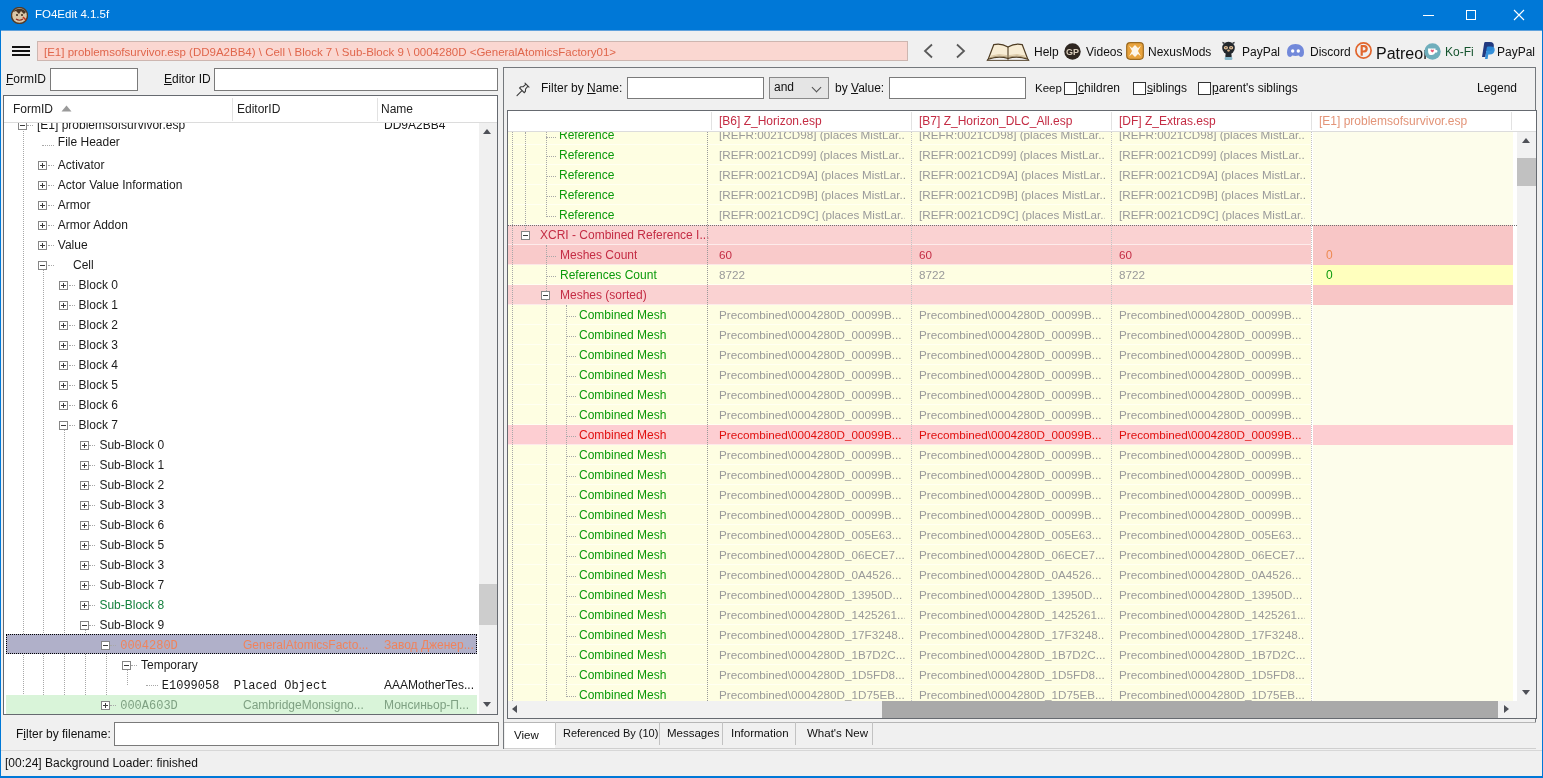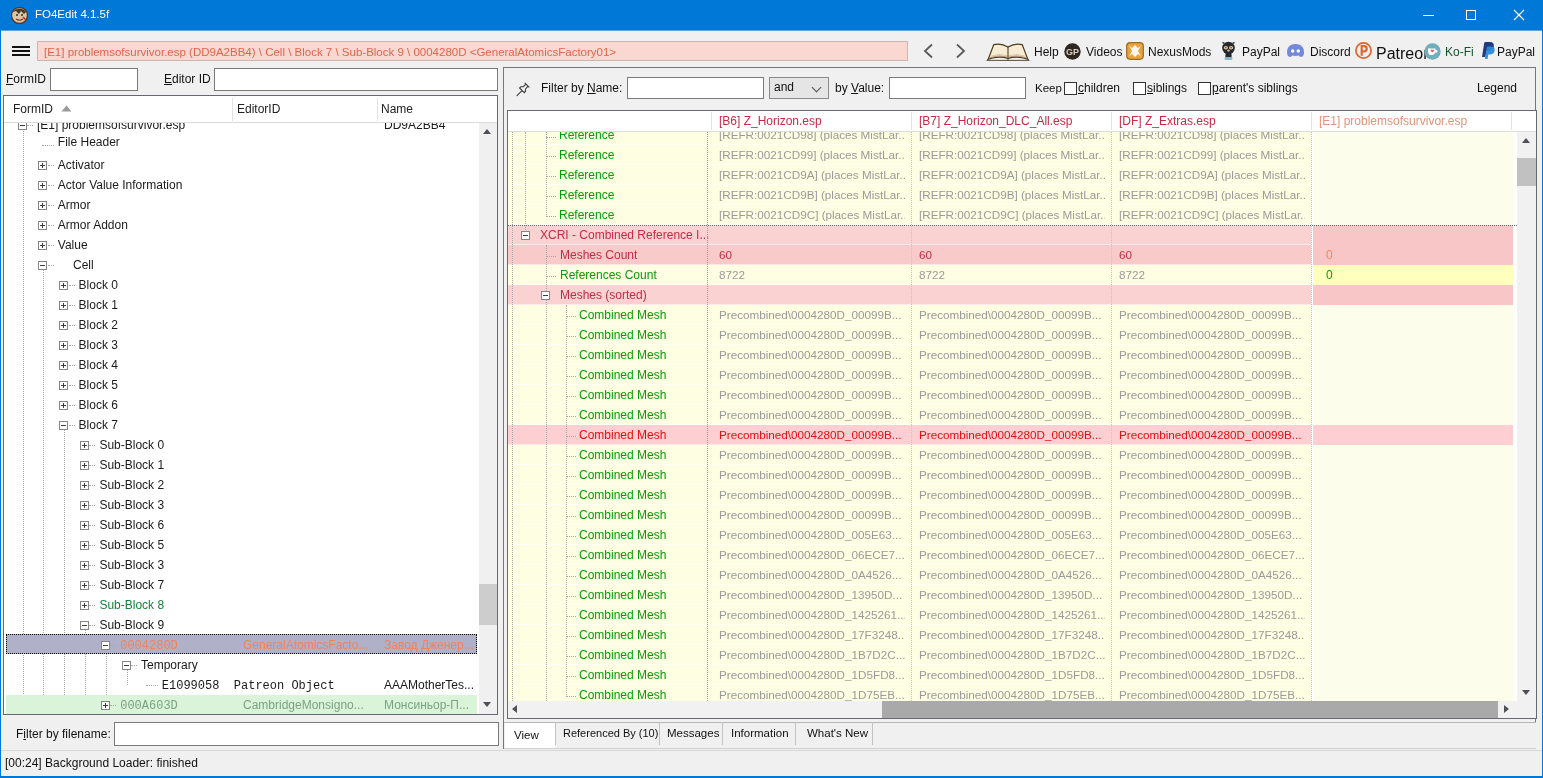--- a/index.html
+++ b/index.html
@@ -254,21 +254,21 @@
     <i class="exp" style="left:96.7px;top:517.5px;background:#fff"></i>
     <i class="hbar" style="left:98.7px;top:521.5px"></i>
     <div class="lbl mono" style="left:116.2px;top:516px;color:#f0835c">0004280D</div>
     <div class="lbl" style="left:239px;top:515px;color:#f0835c">GeneralAtomicsFacto...</div>
     <div class="lbl" style="left:380px;top:515px;color:#f0835c">Завод Дженер...</div>
     <i class="hd" style="left:127.0px;top:542.0px;width:6.0px;border-top-color:#a8a8a8"></i>
     <i class="exp" style="left:117.5px;top:537.5px;background:#fff"></i>
     <i class="hbar" style="left:119.5px;top:541.5px"></i>
     <div class="lbl" style="left:137.0px;top:535px;color:#1a1a1a">Temporary</div>
     <i class="hd" style="left:141.8px;top:562.0px;width:12.0px;border-top-color:#a8a8a8"></i>
-    <div class="lbl mono" style="left:157.8px;top:556px;color:#1a1a1a">E1099058  Patreon Object</div>
+    <div class="lbl mono" style="left:157.8px;top:556px;color:#1a1a1a">E1099058  Placed Object</div>
     <div class="lbl" style="left:380px;top:555px;color:#1a1a1a">AAAMotherTes...</div>
     <div class="ab" style="left:2px;top:572px;width:471px;height:20px;background:#d9f4d9"></div>
     <i class="hd" style="left:106.2px;top:582.0px;width:6.0px;border-top-color:#a8a8a8"></i>
     <i class="exp" style="left:96.7px;top:577.5px;background:#fff"></i>
     <i class="hbar" style="left:98.7px;top:581.5px"></i>
     <i class="vbar" style="left:100.7px;top:579.5px"></i>
     <div class="lbl mono" style="left:116.2px;top:576px;color:#7fa183">000A603D</div>
     <div class="lbl" style="left:239px;top:575px;color:#7fa183">CambridgeMonsigno...</div>
     <div class="lbl" style="left:380px;top:575px;color:#7fa183">Монсиньор-П...</div>
     <div class="lbl" style="left:380px;top:-5px;color:#1a1a1a">DD9A2BB4</div>

